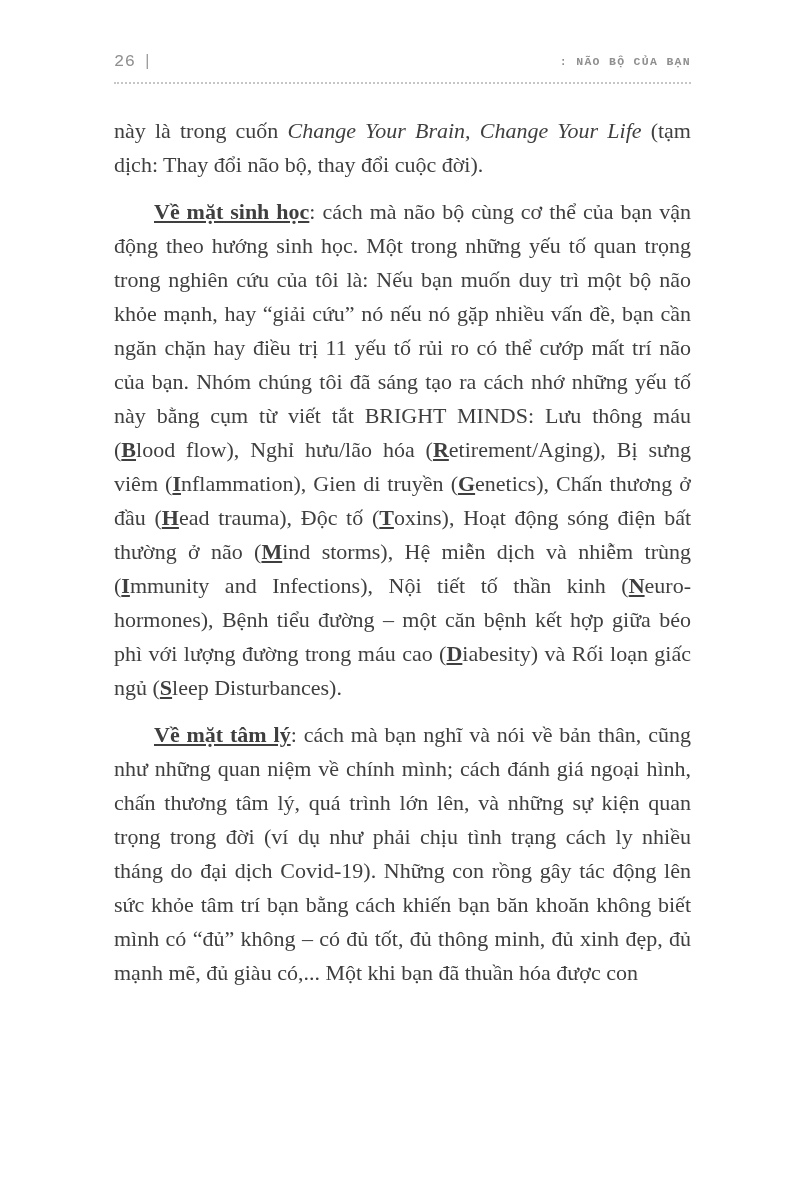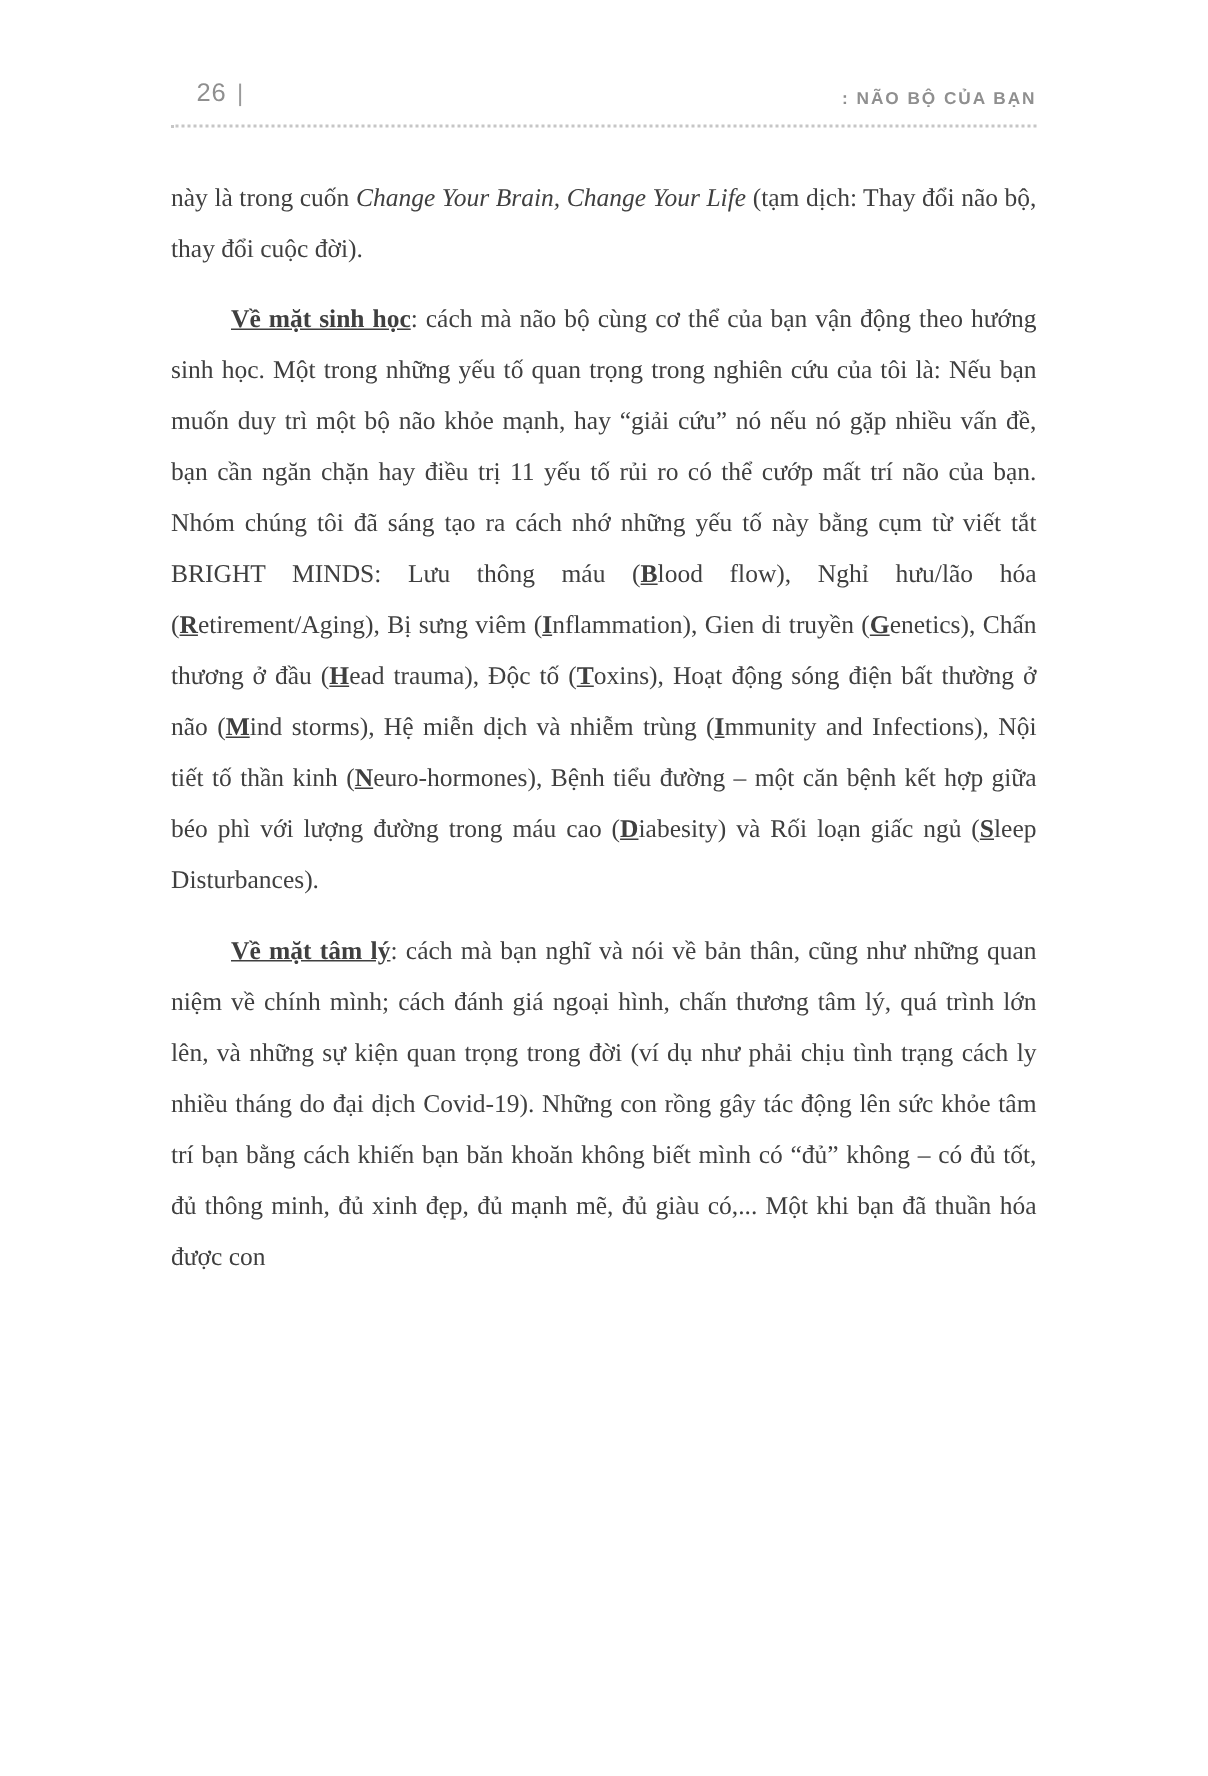--- a/index.html
+++ b/index.html
@@ -9,23 +9,22 @@
     height: 1184px;
     overflow: hidden;
     font-family: "Liberation Serif", "DejaVu Serif", serif;
     color: #3f3f3f;
     -webkit-font-smoothing: antialiased;
   }
   .page { padding: 52px 114px 0 114px; }
 
   .page-header {
     display: flex;
-    align-items: flex-end;
-    font-family: Liberation Sans, sans-serif;
-    margin-left: 17px;
+    align-items: center;
+    font-family: Liberation Mono, monospace;
   }
   .page-number {
     font-size: 17px;
     color: #8f8f8f;
     letter-spacing: 0.5px;
   }
   .separator {
     margin-left: 7px;
     font-size: 16px;
     color: #9a9a9a;
@@ -38,21 +37,21 @@
     color: #8f8f8f;
   }
   .dotted-rule {
     margin-top: 11px;
     height: 0;
     border-bottom: 2px dotted #c6c6c6;
   }
 
   .content {
     margin-top: 30px;
-    font-size: 17px;
+    font-size: 22px;
     line-height: 34px;
     text-align: justify;
   }
   .para { margin: 0 0 13px 0; }
   .para.indent { text-indent: 40px; }
   .para span.b { font-weight: bold; text-decoration: underline; }
   .para span.i { font-style: italic; }
 </style>
 </head>
 <body>

